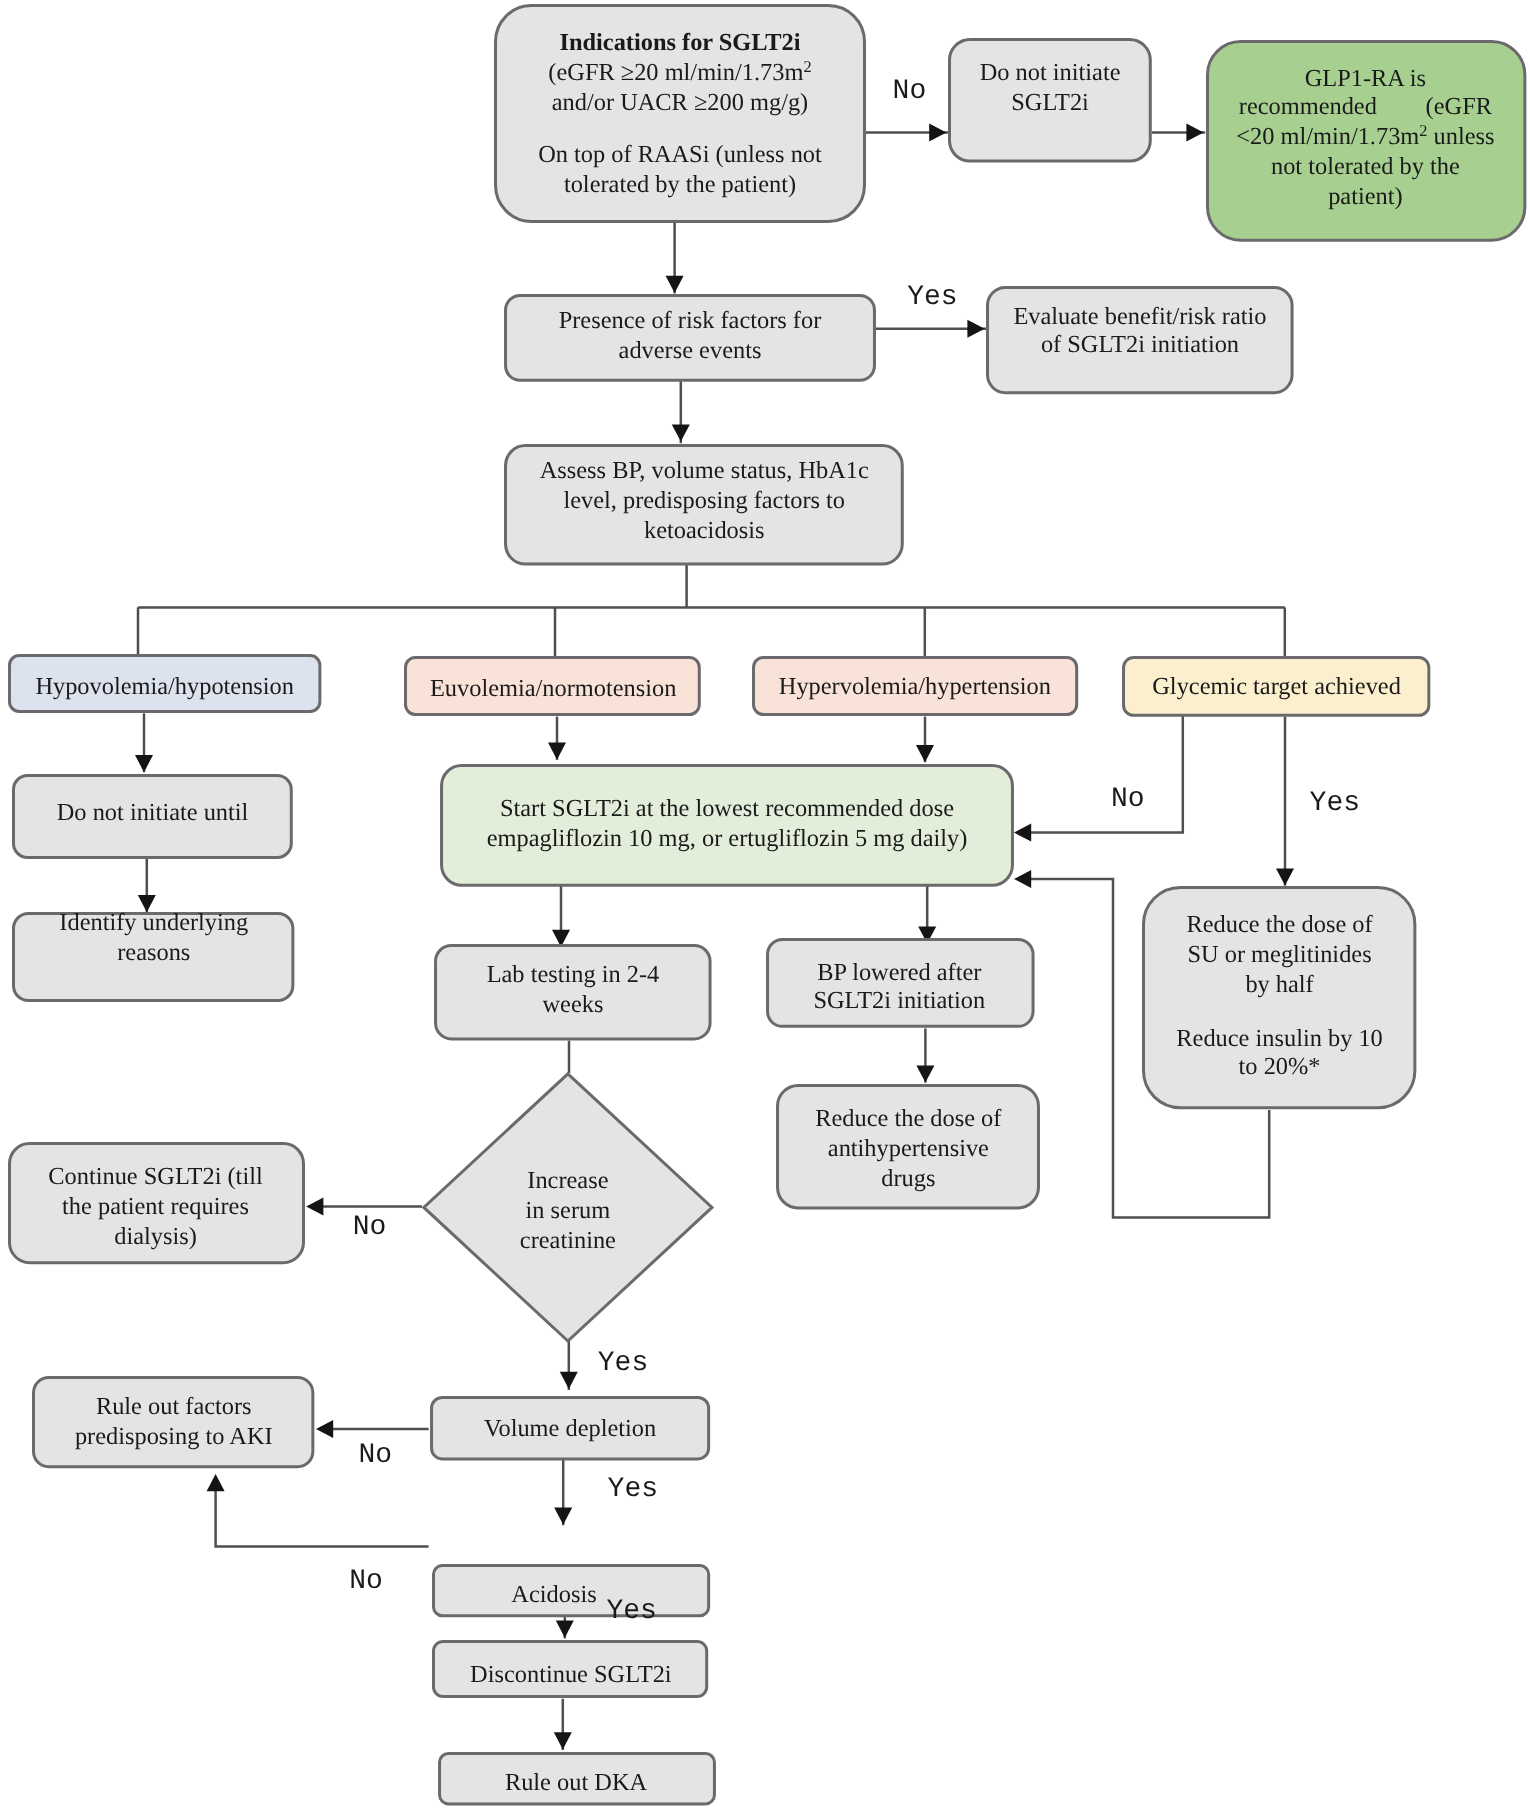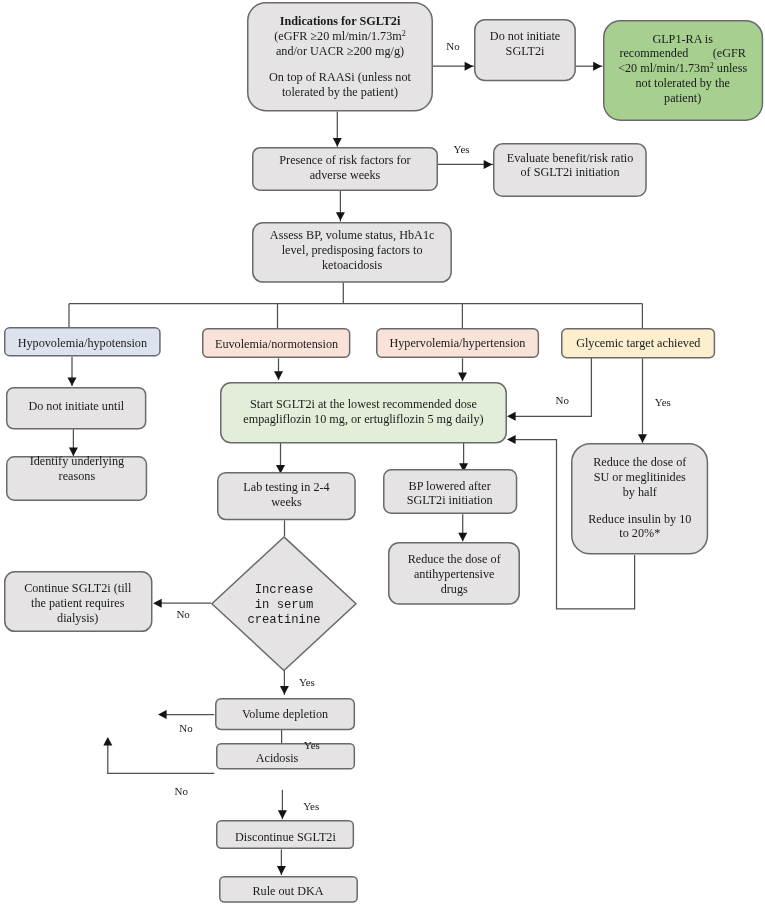--- a/index.html
+++ b/index.html
@@ -9,28 +9,28 @@
   #canvas{position:relative;width:765px;height:907px;}
   svg#wires{position:absolute;left:0;top:0;width:765px;height:907px;overflow:visible;z-index:1;}
   .node{position:absolute;box-sizing:border-box;
         display:flex;align-items:center;justify-content:center;
         text-align:center;font-size:12.2px;line-height:14.8px;z-index:3;}
   .node svg.frame{position:absolute;left:0;top:0;overflow:visible;}
   .node .tx{display:block;width:100%;position:relative;}
   .node .tx .ln{display:block;}
   .ln.b{font-weight:bold;}
   .node .tx .ln.gap{height:12px;}
-  .dia{position:absolute;z-index:3;font-family:Liberation Mono, monospace;}
+  .dia{position:absolute;z-index:3;}
   .dia svg{position:absolute;left:0;top:0;overflow:visible;}
   .dia .dtext{position:absolute;left:0;top:0;width:100%;height:100%;
       display:flex;align-items:center;justify-content:center;
       text-align:center;font-size:12.2px;line-height:14.8px;}
   .dia .dtext .ln{display:block;}
   .dia .dtext .tx{display:block;width:100%;}
-  .elabel{position:absolute;font-size:11px;line-height:13px;white-space:nowrap;z-index:4;}
+  .elabel{position:absolute;font-size:14px;line-height:13px;white-space:nowrap;z-index:4;font-family:Liberation Mono, monospace;}
   sup{font-size:8.2px;line-height:0;vertical-align:baseline;position:relative;top:-3.8px;}
 </style>
 </head>
 <body>
 
 <div id="canvas">
 <svg id="wires" viewBox="0 0 765 907">
 <line x1="433" y1="66.2" x2="474.1" y2="66.2" stroke="#4f4f4f" stroke-width="1.25"></line>
 <polygon points="473.2,66.2 464.6,61.7 464.6,70.7" fill="#141414"></polygon>
 <line x1="576" y1="66.2" x2="602.6" y2="66.2" stroke="#4f4f4f" stroke-width="1.25"></line>
@@ -116,21 +116,21 @@
         <span class="ln">not tolerated by the</span>
         <span class="ln">patient)</span>
       </span>
     </div>
 <div class="node" style="left:252px;top:146.7px;width:186px;height:43.9px">
       <svg class="frame" width="186" height="43.9" viewBox="0 0 186 43.9">
         <rect x="0.75" y="0.75" width="184.5" height="42.4" rx="7.2435" ry="7.2435" fill="#e5e3e4" stroke="#6c696d" stroke-width="1.5"></rect>
       </svg>
       <span class="tx" style="position:relative;top:-0.8px">
         <span class="ln">Presence of risk factors for</span>
-        <span class="ln">adverse weeks</span>
+        <span class="ln">adverse events</span>
       </span>
     </div>
 <div class="node" style="left:493.1px;top:142.8px;width:153.8px;height:54.1px">
       <svg class="frame" width="153.8" height="54.1" viewBox="0 0 153.8 54.1">
         <rect x="0.75" y="0.75" width="152.3" height="52.6" rx="8.9265" ry="8.9265" fill="#e5e3e4" stroke="#6c696d" stroke-width="1.5"></rect>
       </svg>
       <span class="tx" style="position:relative;top:-4.5px">
         <span class="ln">Evaluate benefit/risk ratio</span>
         <span class="ln">of SGLT2i initiation</span>
       </span>
@@ -247,29 +247,38 @@
 <div class="node" style="left:3.5px;top:571.4px;width:148.5px;height:61.1px">
       <svg class="frame" width="148.5" height="61.1" viewBox="0 0 148.5 61.1">
         <rect x="0.75" y="0.75" width="147" height="59.6" rx="10.0815" ry="10.0815" fill="#e5e3e4" stroke="#6c696d" stroke-width="1.5"></rect>
       </svg>
       <span class="tx" style="position:relative;top:1.7px">
         <span class="ln">Continue SGLT2i (till</span>
         <span class="ln">the patient requires</span>
         <span class="ln">dialysis)</span>
       </span>
     </div>
+<div class="node" style="left:16.3px;top:688.2px;width:141.2px;height:46.1px">
+      <svg class="frame" width="141.2" height="46.1" viewBox="0 0 141.2 46.1">
+        <rect x="0.75" y="0.75" width="139.7" height="44.6" rx="7.6065" ry="7.6065" fill="#e5e3e4" stroke="#6c696d" stroke-width="1.5"></rect>
+      </svg>
+      <span class="tx" style="position:relative;top:-0.2px">
+        <span class="ln">Rule out factors</span>
+        <span class="ln">predisposing to AKI</span>
+      </span>
+    </div>
 <div class="node" style="left:215px;top:697.6px;width:140.1px;height:32.2px">
       <svg class="frame" width="140.1" height="32.2" viewBox="0 0 140.1 32.2">
         <rect x="0.75" y="0.75" width="138.6" height="30.7" rx="5.313" ry="5.313" fill="#e5e3e4" stroke="#6c696d" stroke-width="1.5"></rect>
       </svg>
       <span class="tx" style="position:relative;top:0.9px">
         <span class="ln">Volume depletion</span>
       </span>
     </div>
-<div class="node" style="left:216px;top:743px;width:122px;height:26.6px">
+<div class="node" style="left:216px;top:782px;width:122px;height:26.6px">
       <svg class="frame" width="139.1" height="26.6" viewBox="0 0 139.1 26.6">
         <rect x="0.75" y="0.75" width="137.6" height="25.1" rx="4.389" ry="4.389" fill="#e5e3e4" stroke="#6c696d" stroke-width="1.5"></rect>
       </svg>
       <span class="tx" style="position:relative;top:1.9px">
         <span class="ln">Acidosis</span>
       </span>
     </div>
 <div class="node" style="left:216.4px;top:820.4px;width:138.1px;height:29px">
       <svg class="frame" width="138.1" height="29" viewBox="0 0 138.1 29">
         <rect x="0.75" y="0.75" width="136.6" height="27.5" rx="4.785" ry="4.785" fill="#e5e3e4" stroke="#6c696d" stroke-width="1.5"></rect>

